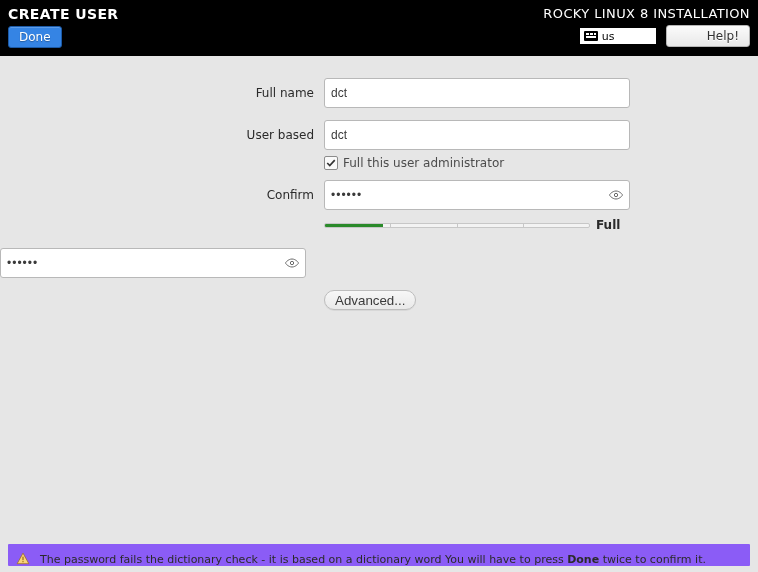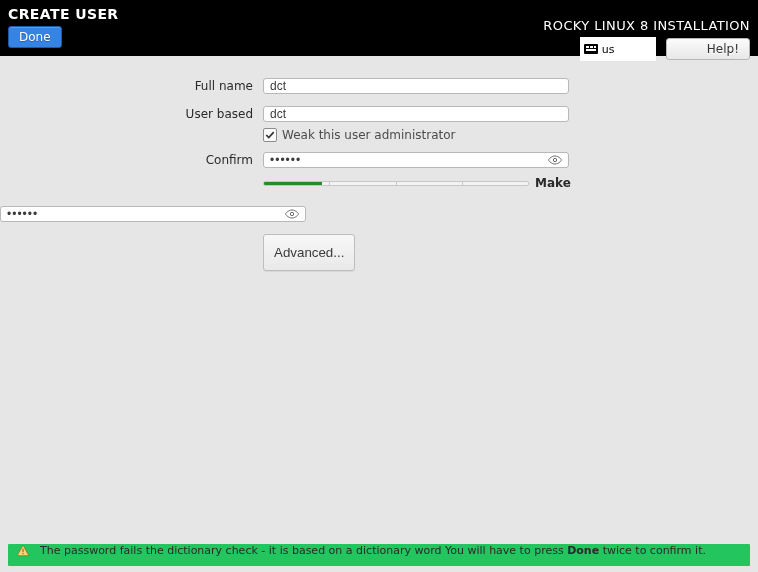--- a/index.html
+++ b/index.html
@@ -46,27 +46,27 @@
     color: #fff;
     box-shadow: inset 0 1px 0 rgba(255,255,255,0.2);
     text-shadow: 0 1px 1px rgba(0,0,0,0.3);
     margin-left: 0px;
   }
   .top-right { display: flex; flex-direction: column; align-items: flex-end; gap: 4px; }
   .product-title {
     font-size: 13px;
     font-weight: 500;
     letter-spacing: 0.4px;
-    margin-top: 14px;
+    margin-top: 2px;
   }
   .top-right-row { display: flex; align-items: center; gap: 10px; }
   .keyboard-ind {
     background: #fff;
     color: #000;
-    height: 24px;
+    height: 16px;
     width: 76px;
     display: flex;
     align-items: center;
     gap: 4px;
     padding: 0 4px;
     font-size: 11px;
   }
   .kb-icon {
     width: 14px; height: 10px;
     background: #000;
@@ -94,33 +94,33 @@
   .form-area {
     padding: 22px 0 0 0;
   }
   .form-row {
     display: flex;
     align-items: center;
     margin-bottom: 12px;
   }
   .form-row.tight { margin-bottom: 6px; }
   .label-col {
-    width: 263px;
+    width: 324px;
     text-align: right;
     padding-right: 10px;
     color: #2a2a2a;
     font-size: 12px;
   }
   .field-col {
     width: 306px;
     position: relative;
   }
   .text-input {
     width: 100%;
-    height: 16px;
+    height: 30px;
     border: 1px solid #b8b8b8;
     border-radius: 3px;
     background: #fff;
     padding: 0 6px;
     font-size: 12px;
     color: #3a3a3a;
     outline: none;
   }
   .pw-row .text-input { padding-right: 26px; letter-spacing: 1px; }
   .eye-icon {
@@ -183,33 +183,33 @@
   .strength-label {
     font-size: 12px;
     color: #2a2a2a;
     font-weight: 600;
     width: 34px;
     text-align: left;
   }
   .btn-adv {
     background: linear-gradient(#f7f7f7,#e9e9e9);
     border: 1px solid #bdbdbd;
-    border-radius: 3px;
+    border-radius: 11px;
     color: #3a3a3a;
-    height: 37px;
+    height: 20px;
     padding: 0 10px;
     box-shadow: 0 1px 0 rgba(0,0,0,0.06);
   }
   .warn-bar {
     position: absolute;
     left: 8px; right: 8px; bottom: 6px;
     height: 22px;
-    background: #22c55e;
-    display: flex;
-    align-items: flex-start;
+    background: #8b5cf6;
+    display: flex;
+    align-items: flex-end;
     gap: 10px;
     padding: 0 8px;
     color: #2a2a2a;
     font-size: 11px;
     border-radius: 1px;
   }
   .warn-icon {
     width: 14px; height: 14px;
     flex-shrink: 0;
   }
@@ -253,21 +253,21 @@
 
   <div class="form-row tight">
     <div class="label-col"></div>
     <div class="field-col">
       <div class="check-line">
         <span class="checkbox">
           <svg viewBox="0 0 12 12">
               <path d="M1.5 6 L4.5 9 L10.5 2.5" fill="none" stroke="#333" stroke-width="2"></path>
             </svg>
         </span>
-        <span>Weak this user administrator</span>
+        <span>Full this user administrator</span>
       </div>
     </div>
   </div>
 
   <div class="form-row tight pw-row">
     <div class="label-col">Confirm</div>
     <div class="field-col">
       <input class="text-input" type="text" value="••••••" style="">
       <svg class="eye-icon" viewBox="0 0 24 16">
         <path d="M12 2 C6 2 2 8 2 8 s4 6 10 6 10-6 10-6 S18 2 12 2z" fill="none" stroke="currentColor" stroke-width="1.5"></path>
@@ -282,21 +282,21 @@
       <div class="strength-row">
         <div class="strength-bar">
           <div class="strength-fill" style="width: 22%;"></div>
           <div class="ticks">
               <span></span>
               <span></span>
               <span></span>
               <span></span>
             </div>
         </div>
-        <div class="strength-label">Make</div>
+        <div class="strength-label">Full</div>
       </div>
     </div>
   </div>
 
   <div class="form-row pw-row">
     <div class="field-col">
       <input class="text-input" type="text" value="••••••" style="">
       <svg class="eye-icon" viewBox="0 0 24 16">
         <path d="M12 2 C6 2 2 8 2 8 s4 6 10 6 10-6 10-6 S18 2 12 2z" fill="none" stroke="currentColor" stroke-width="1.5"></path>
         <circle cx="12" cy="8" r="2.5" fill="none" stroke="currentColor" stroke-width="1.5"></circle>

